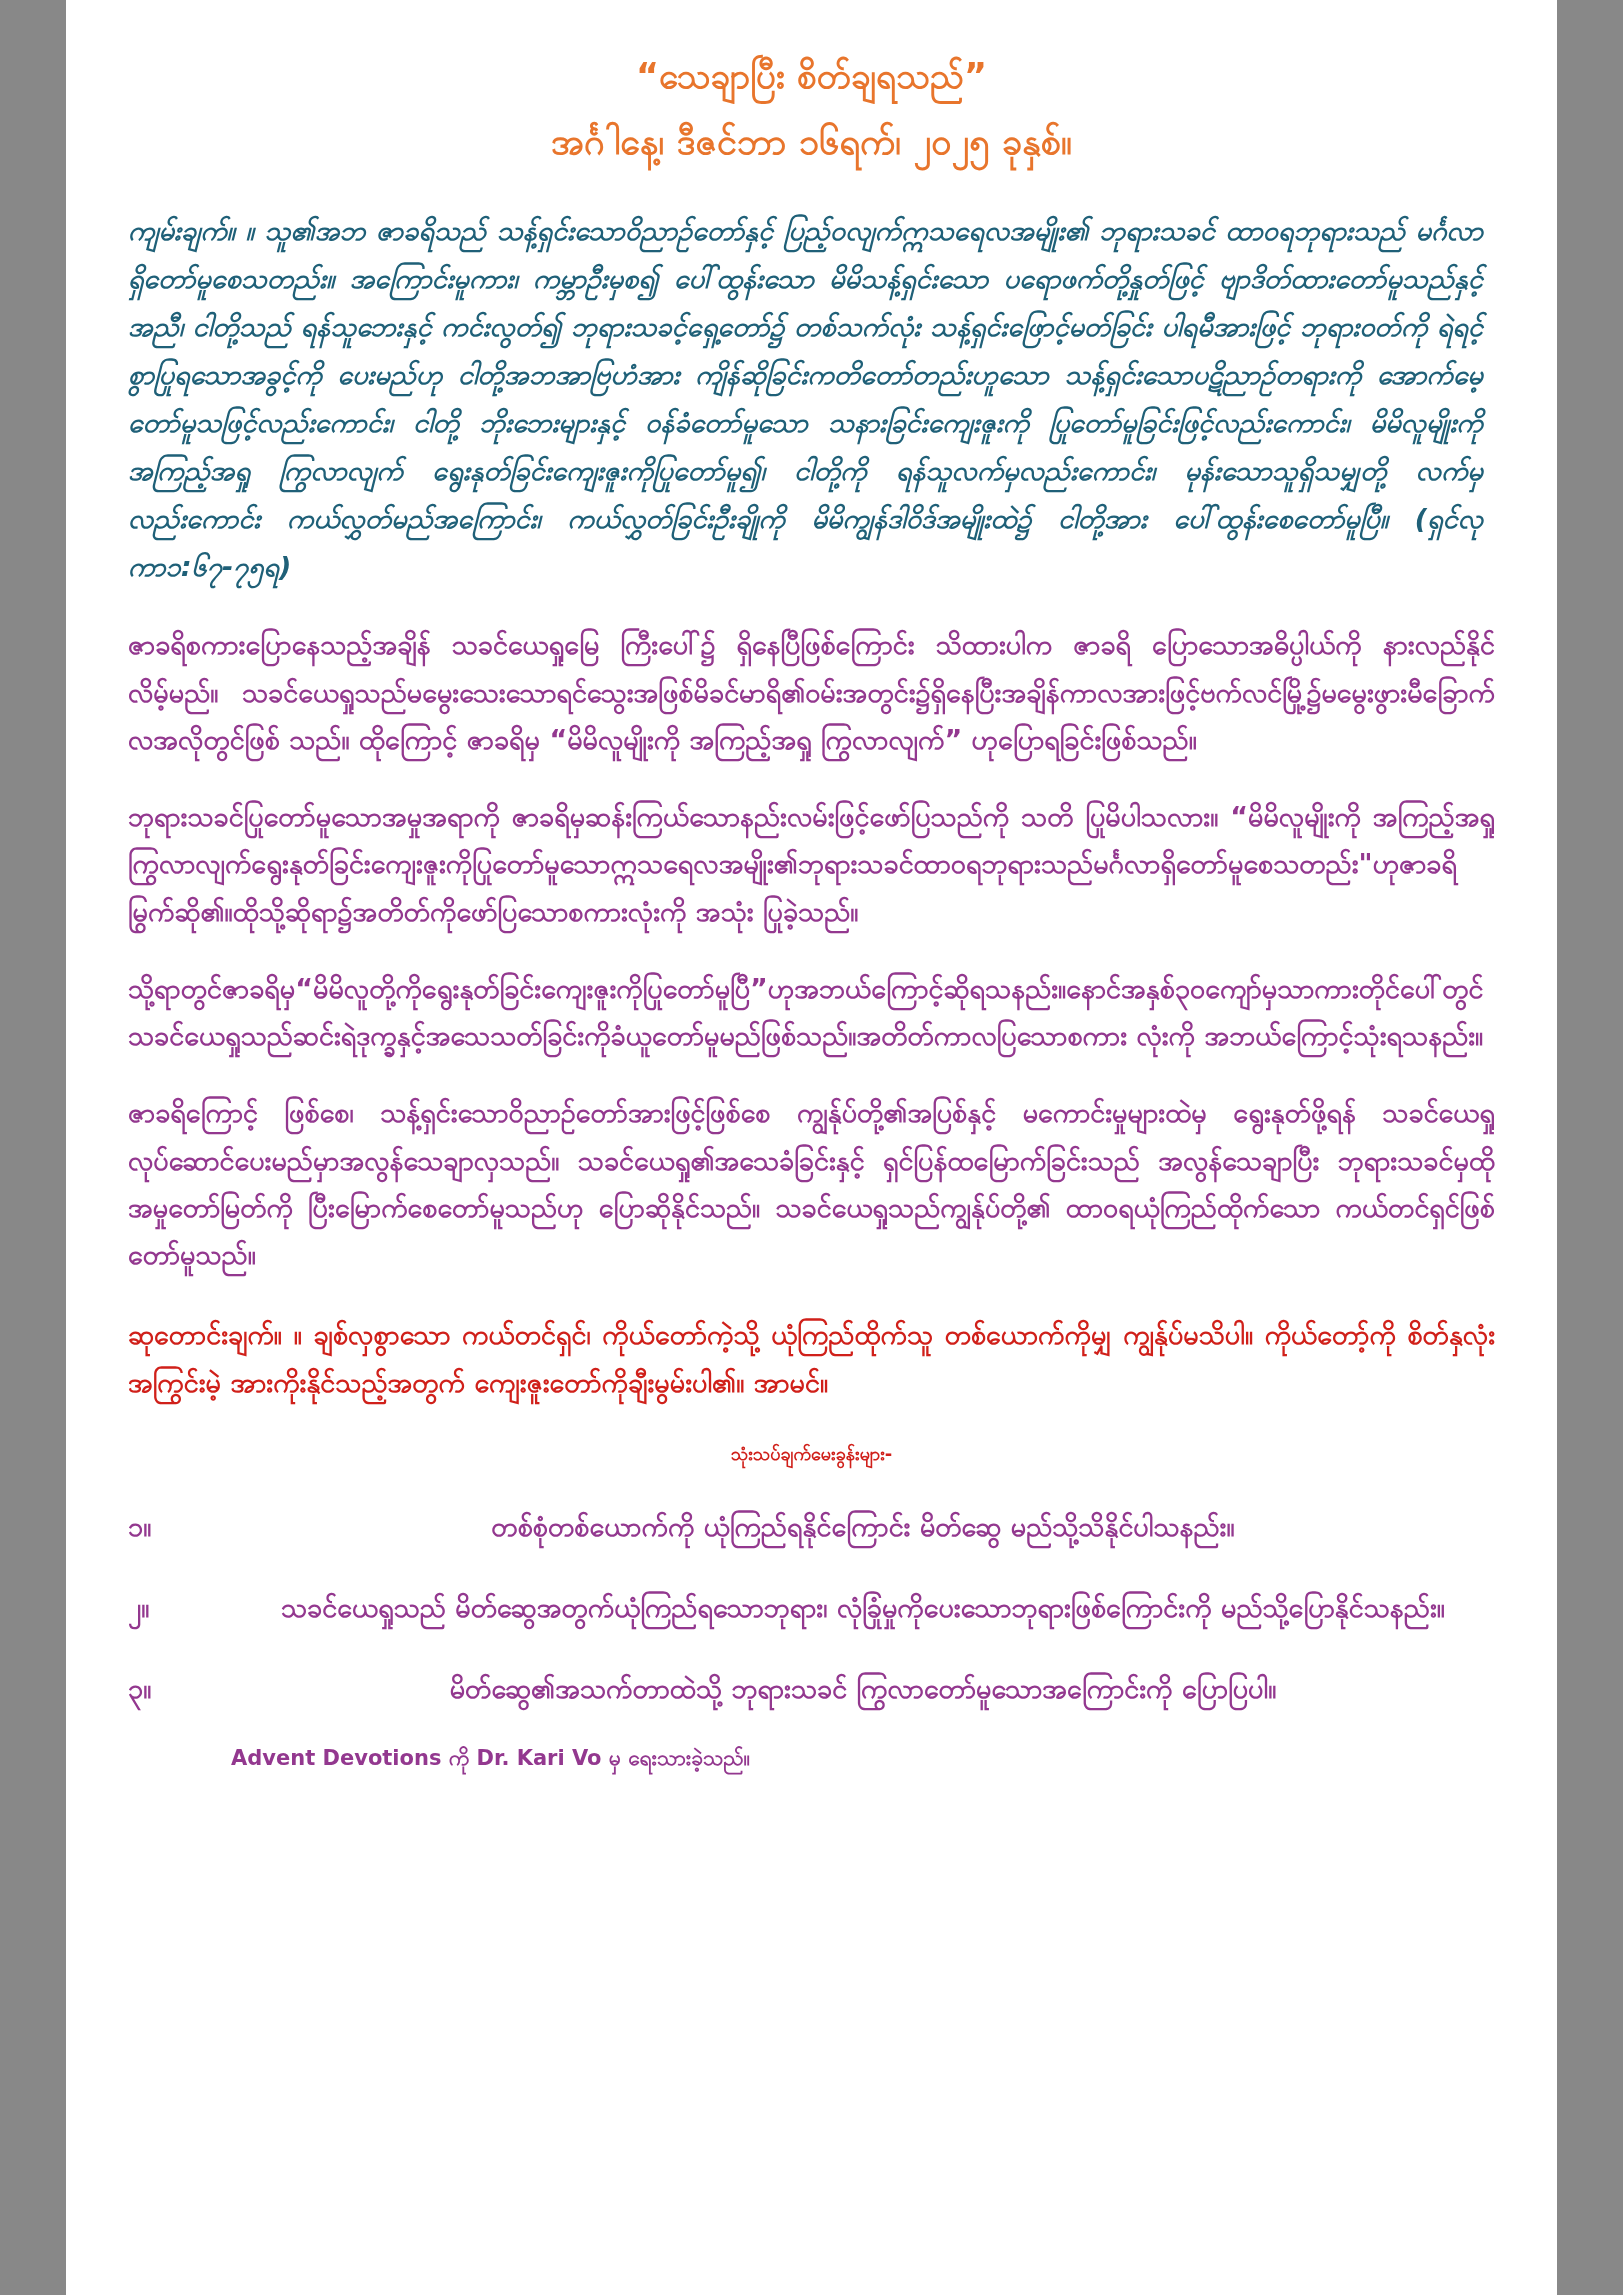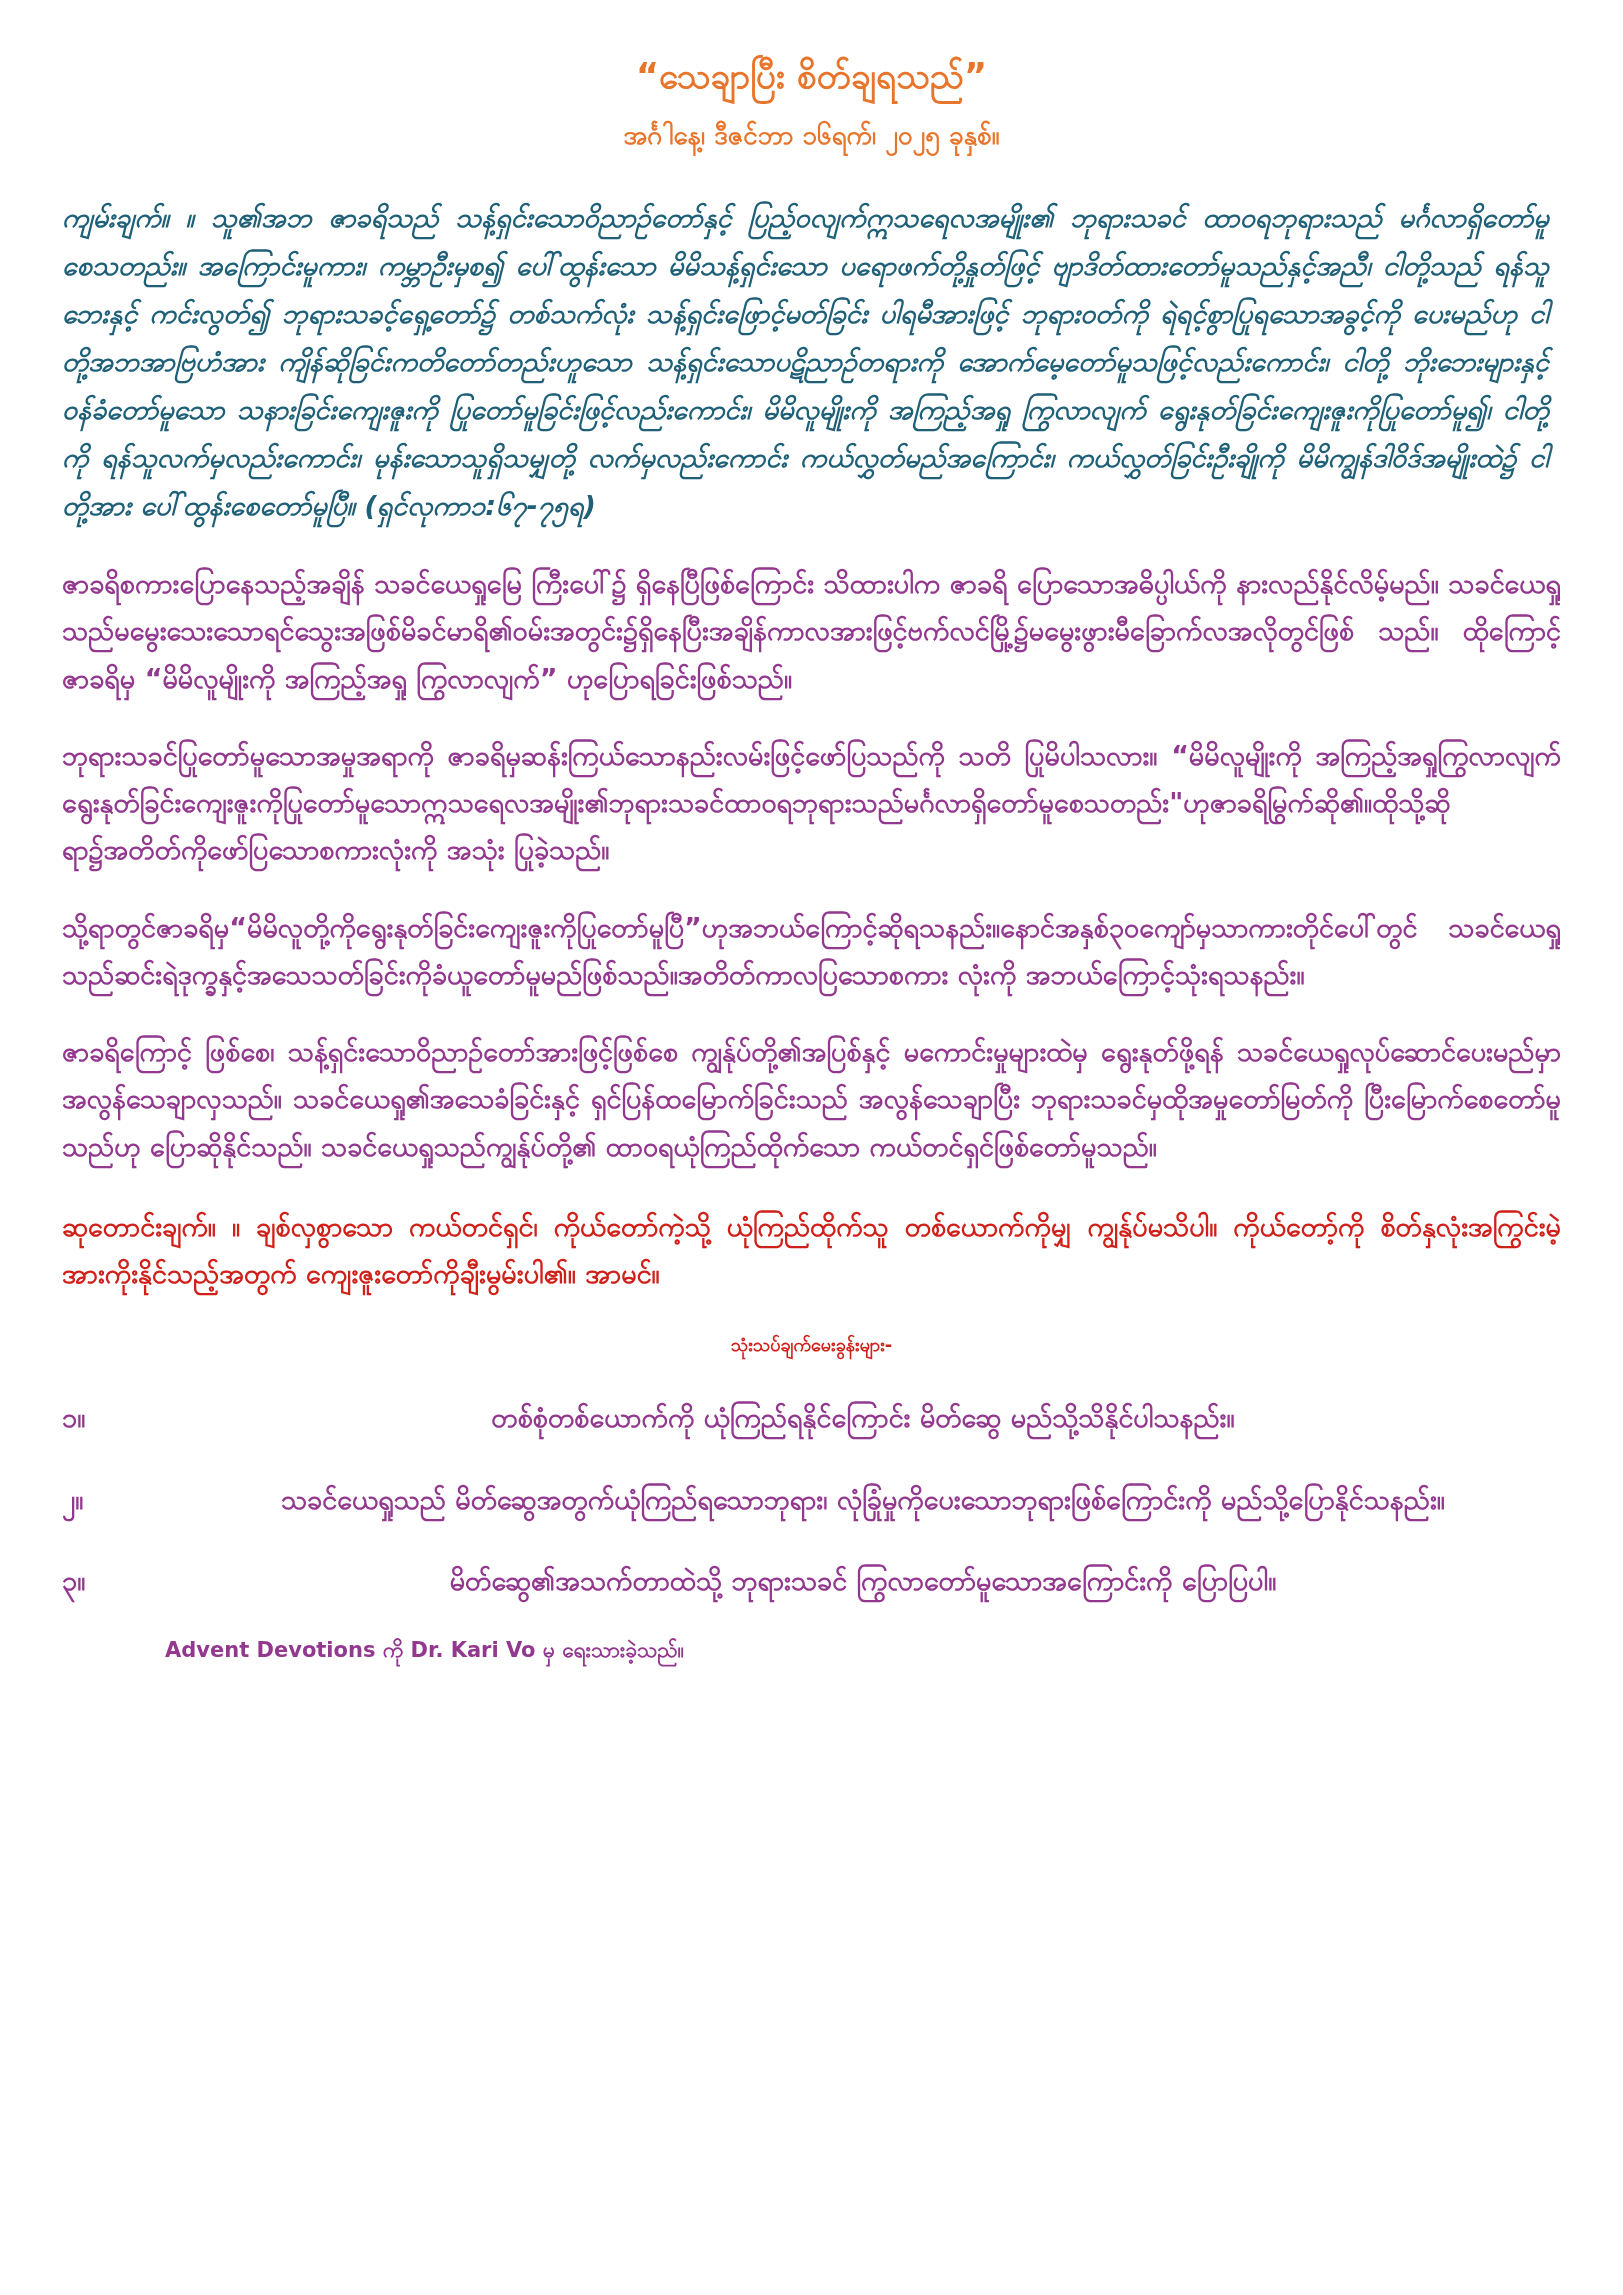--- a/index.html
+++ b/index.html
@@ -9,40 +9,40 @@
     --accent_red: #D0201A;
     --page_bg: #FFFFFF;
   }
   * { box-sizing: border-box; }
   html, body {
     margin: 0;
     padding: 0;
     background: #888;
   }
   .page {
-    width: 1623px;
+    width: 1491px;
     min-height: 2295px;
     margin: 0 auto;
     background: var(--page_bg);
     padding: 54px 62px 79px 62px;
     font-family: "DejaVu Sans", "Liberation Sans", sans-serif;
   }
   .title {
     margin: 0;
     text-align: center;
     color: var(--accent_orange);
     font-size: 35px;
     font-weight: bold;
     line-height: 1.3;
   }
   .date-line {
     margin: 19.6px 0 0 0;
     text-align: center;
     color: var(--accent_orange);
-    font-size: 26px;
+    font-size: 36px;
     font-weight: bold;
     line-height: 1.3;
   }
   .scripture {
     margin: 41px 12px 0 0;
     color: var(--scripture_teal);
     font-style: italic;
     font-weight: bold;
     font-size: 27px;
     line-height: 1.78;

